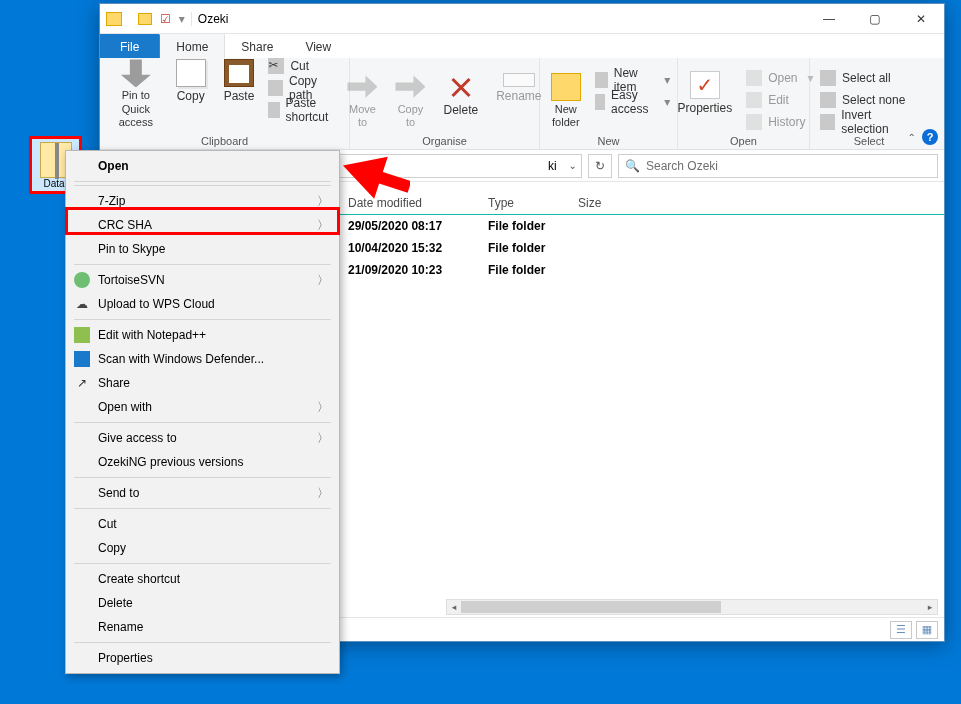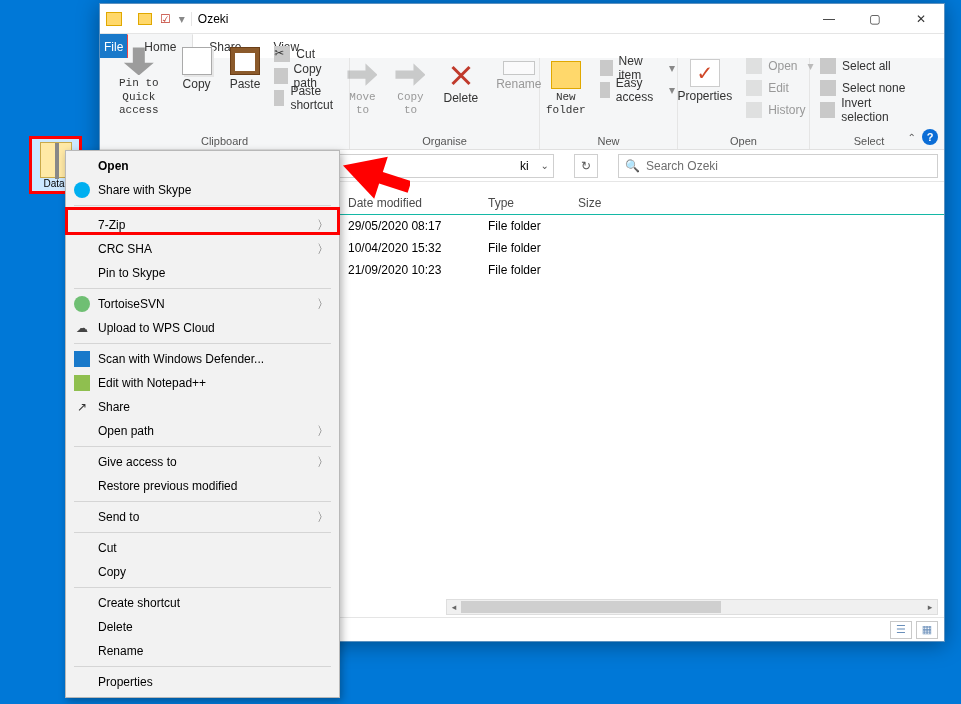--- a/index.html
+++ b/index.html
@@ -14,65 +14,65 @@
 
 .titlebar { height: 30px; display: flex; align-items: center; background: #fff; border-bottom: 1px solid #e5e5e5; }
 .titlebar .tb-left { display: flex; align-items: center; gap: 6px; padding-left: 6px; }
 .titlebar .folder-ico { width: 16px; height: 14px; background: #ffd86b; border: 1px solid #e0a800; }
 .titlebar .qat { display: flex; align-items: center; gap: 8px; padding: 0 6px; border-right: 1px solid #e5e5e5; margin-left: 4px; }
 .titlebar .wbtns { margin-left: auto; display: flex; }
 .titlebar .wbtn { width: 46px; height: 30px; display: flex; align-items: center; justify-content: center; color: #333; }
 
 .tabs { height: 24px; display: flex; align-items: stretch; background: #fff; }
 .tab { padding: 4px 16px; border-top: 1px solid transparent; display: flex; align-items: center; color: #333; }
-.tab.file { background: #1979ca; color: #fff; padding: 4px 4px; }
+.tab.file { background: #1979ca; color: #fff; padding: 4px 20px; }
 .tab.active { background: #f5f6f7; border-left: 1px solid #ef4444; border-right: 1px solid #e0e0e0; }
 
 .ribbon { background: #f5f6f7; border-bottom: 1px solid #e0e0e0; height: 92px; display: flex; position: relative; }
 .rcol { border-right: 1px solid #e5e5e5; display: flex; flex-direction: column; align-items: center; justify-content: flex-end; padding: 4px 6px 2px; }
 .rcol .row { display: flex; gap: 2px; }
-.rcol .glabel { font-size: 11px; color: #555; margin-top: 14px; text-align: center; width: 100%; }
+.rcol .glabel { font-size: 11px; color: #555; margin-top: 2px; text-align: center; width: 100%; }
 .big-btn { display: flex; flex-direction: column; align-items: center; gap: 2px; padding: 4px 8px; color: #333; }
 .big-btn.disabled { color: #999; }
 .big-ico { width: 30px; height: 28px; background: #ddd; }
 .big-ico.pin { background: #9c9c9c; clip-path: polygon(30% 0,70% 0,70% 55%,100% 55%,50% 100%,0 55%,30% 55%); }
 .big-ico.copypg { background: #fff; border: 1px solid #aaa; box-shadow: 2px 2px 0 #e6e6e6; }
 .big-ico.paste { background: #8b5a2b; border: 1px solid #6b3e17; position: relative; }
 .big-ico.paste::after { content:""; position:absolute; inset:5px 4px 3px 4px; background:#fff; }
 .big-ico.arrow { background: #9e9e9e; clip-path: polygon(0 35%,60% 35%,60% 10%,100% 50%,60% 90%,60% 65%,0 65%); }
 .big-ico.del { background: transparent; position: relative; }
 .big-ico.del::before, .big-ico.del::after { content:""; position:absolute; left:3px; right:3px; top:13px; height:3px; background:#c0392b; }
 .big-ico.del::before { transform: rotate(45deg); }
 .big-ico.del::after { transform: rotate(-45deg); }
 .big-ico.rename { background:#fff; border:1px solid #999; width:32px; height:14px; }
 .big-ico.folder { background:#ffd86b; border:1px solid #e0a800; }
 .big-ico.check { background:#fff; border:1px solid #ccc; position:relative; }
 .big-ico.check::after { content:"✓"; position:absolute; inset:0; display:flex; align-items:center; justify-content:center; color:#d04727; font-size:20px; }
 .small-btn { display: flex; align-items: center; gap: 6px; padding: 2px 4px; color: #333; font-size: 12px; height: 22px; }
 .small-btn.disabled { color: #999; }
 .sic { width: 16px; height: 16px; background: #c9c9c9; display:inline-block; }
-.twoline { font-size: 11px; text-align: center; line-height: 1.2; font-family: Liberation Mono, monospace; }
+.twoline { font-size: 11px; text-align: center; line-height: 1.2; }
 .ribbon-right { position: absolute; right: 6px; bottom: 4px; display: flex; align-items: center; gap: 6px; }
 .help-circle { width: 16px; height: 16px; border-radius: 50%; background: #0b6dd6; color: #fff; display: inline-flex; align-items: center; justify-content: center; font-size: 11px; font-weight: bold; }
 .chev { color: #555; font-size: 10px; }
 
-.navbar { height: 32px; display: flex; align-items: center; gap: 20px; padding: 0 6px; border-bottom: 1px solid #e6e6e6; }
+.navbar { height: 32px; display: flex; align-items: center; gap: 6px; padding: 0 6px; border-bottom: 1px solid #e6e6e6; }
 .addrbox { flex: 1; display: flex; align-items: center; border: 1px solid #cfcfcf; height: 24px; padding: 0 4px; gap: 6px; min-width: 0; }
 .addr-refresh { height: 24px; width: 24px; border: 1px solid #cfcfcf; display: flex; align-items: center; justify-content: center; color: #555; }
 .searchbox { width: 320px; height: 24px; border: 1px solid #cfcfcf; display: flex; align-items: center; gap: 6px; padding: 0 6px; color: #6f6f6f; }
 
 .content { flex: 1; display: flex; min-height: 0; }
 .filelist { flex: 1; display: flex; flex-direction: column; overflow: hidden; }
 .cols { display: flex; border-bottom: 1px solid #14b8a6; padding: 4px 0; color: #4b4b4b; }
 .col-sp { width: 8px; }
 .col-name { flex: 0 0 240px; display:flex; align-items:center; gap:6px; padding-left: 6px; }
 .col-date { flex: 0 0 140px; }
 .col-type { flex: 0 0 90px; }
 .col-size { flex: 0 0 60px; }
-.rows { flex:1; overflow:auto; }
+.rows { flex:1; overflow:auto;font-weight:bold; }
 .frow { display: flex; align-items: center; height: 22px; }
 .frow .fico { width: 16px; height: 14px; background:#ffd86b; border:1px solid #e0a800; margin: 0 6px 0 8px; }
 .statusbar { height: 24px; border-top: 1px solid #e5e5e5; display:flex; align-items:center; justify-content:flex-end; gap:4px; padding:0 6px; }
 .viewbtn { width: 22px; height: 18px; border:1px solid #c9c9c9; display:flex; align-items:center; justify-content:center; color:#6a8fba; font-size:11px; }
 .hscroll { position:absolute; left:346px; right:6px; bottom:26px; height:16px; background:#f0f0f0; border:1px solid #dedede; }
 .hscroll .thumb { position:absolute; left:14px; top:1px; height:12px; width:260px; background:#cfcfcf; }
 .hscroll .arrow { position:absolute; top:0; width:14px; height:14px; display:flex; align-items:center; justify-content:center; color:#666; font-size:9px; }
 .hscroll .arrow.r { right:0; }
 
 .sort-asc { font-size: 9px; color:#888; width:100%; text-align:center; }
@@ -320,24 +320,20 @@
   <div class="statusbar">
     <div class="viewbtn">☰</div>
     <div class="viewbtn">▦</div>
   </div>
 </div>
 
 <div class="ctx">
   <div class="item bold">
       <span>Open</span>
     </div>
-  <div class="item">
-      <span class="ci" style="background:#00aff0;border-radius:50%"></span>
-      <span>Share with Skype</span>
-    </div>
   <div class="sep"></div>
   <div class="sep"></div>
   <div class="item">
       <span>7-Zip</span>
       <span class="sub">〉</span>
     </div>
   <div class="item">
       <span>CRC SHA</span>
       <span class="sub">〉</span>
     </div>
@@ -349,42 +345,42 @@
       <span class="ci" style="background:#6fbf73;border-radius:50%"></span>
       <span>TortoiseSVN</span>
       <span class="sub">〉</span>
     </div>
   <div class="item">
       <span class="ci" style="color:#444;display:flex;align-items:center;justify-content:center">☁</span>
       <span>Upload to WPS Cloud</span>
     </div>
   <div class="sep"></div>
   <div class="item">
+      <span class="ci" style="background:#8fbf4f"></span>
+      <span>Edit with Notepad++</span>
+    </div>
+  <div class="item">
       <span class="ci" style="background:#1979ca"></span>
       <span>Scan with Windows Defender...</span>
     </div>
   <div class="item">
-      <span class="ci" style="background:#8fbf4f"></span>
-      <span>Edit with Notepad++</span>
-    </div>
-  <div class="item">
       <span class="ci" style="color:#333;display:flex;align-items:center;justify-content:center">↗</span>
       <span>Share</span>
     </div>
   <div class="item">
-      <span>Open path</span>
+      <span>Open with</span>
       <span class="sub">〉</span>
     </div>
   <div class="sep"></div>
   <div class="item">
       <span>Give access to</span>
       <span class="sub">〉</span>
     </div>
   <div class="item">
-      <span>Restore previous modified</span>
+      <span>OzekiNG previous versions</span>
     </div>
   <div class="sep"></div>
   <div class="item">
       <span>Send to</span>
       <span class="sub">〉</span>
     </div>
   <div class="sep"></div>
   <div class="item">
       <span>Cut</span>
     </div>

